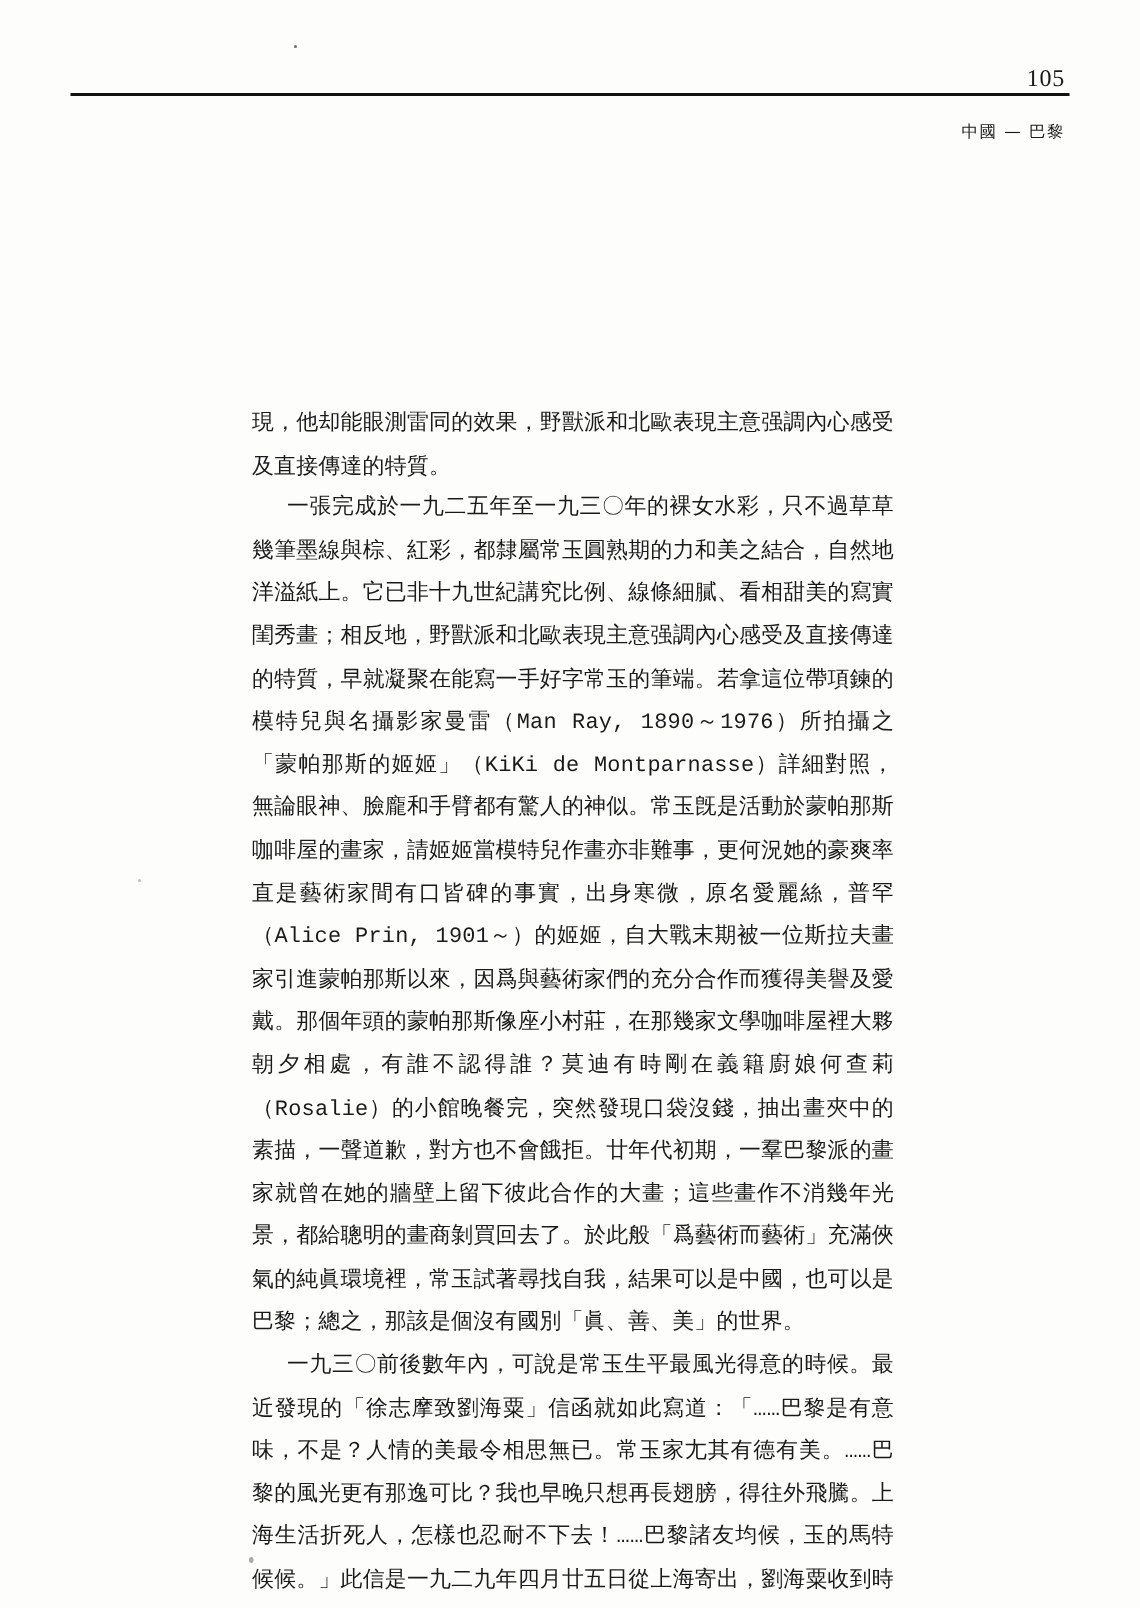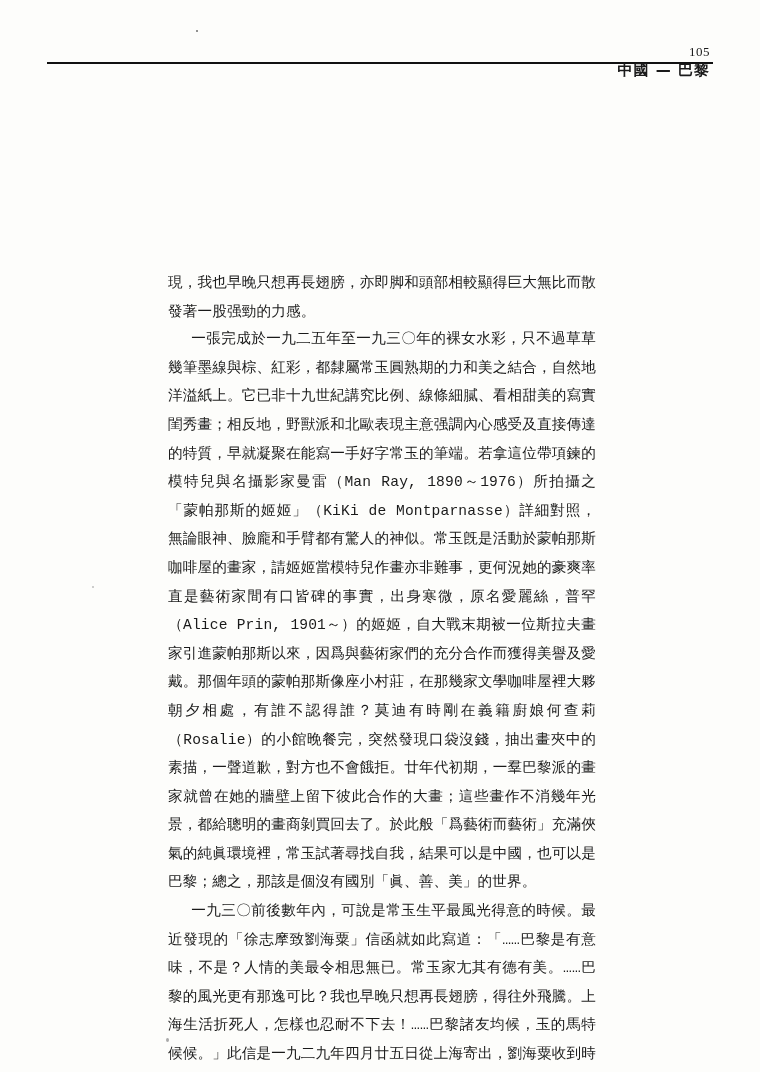--- a/index.html
+++ b/index.html
@@ -13,38 +13,38 @@
     height: 1072px;
     background: #fdfdfb;
     font-family: "DejaVu Serif", "Liberation Serif", serif;
     color: #1a1a1a;
     overflow: hidden;
   }
   .page-number {
     position: absolute;
     top: 44px;
     right: 50px;
-    font-size: 13px;
+    font-size: 16px;
     font-family: "Liberation Serif", serif;
     letter-spacing: 0.5px;
   }
   .header-rule {
     position: absolute;
     top: 62px;
     left: 47px;
     right: 47px;
     height: 2px;
     background: #111;
   }
   .running-head {
     position: absolute;
-    top: 61px;
+    top: 80px;
     right: 50px;
-    font-size: 15px;
-    font-weight: bold;
+    font-size: 11px;
+    font-weight: normal;
     letter-spacing: 1px;
     font-family: "DejaVu Sans", "Liberation Sans", sans-serif;
   }
   .body-text {
     position: absolute;
     top: 268px;
     left: 168px;
     width: 428px;
   }
   .para {
@@ -75,19 +75,19 @@
 
   <div class="speck s1"></div>
   <div class="speck s3"></div>
   <div class="speck s2"></div>
 
   <div class="page-number">105</div>
   <div class="header-rule"></div>
   <div class="running-head">中國 — 巴黎</div>
 
   <div class="body-text">
-    <p class="para">現，我也早晚只想再長翅膀，亦即脚和頭部相較顯得巨大無比而散發著一股强勁的力感。</p>
+    <p class="para">現，他却能眼測雷同的效果，野獸派和北歐表現主意强調內心感受及直接傳達的特質。</p>
     <p class="para indent">一張完成於一九二五年至一九三〇年的裸女水彩，只不過草草幾筆墨線與棕、紅彩，都隸屬常玉圓熟期的力和美之結合，自然地洋溢紙上。它已非十九世紀講究比例、線條細膩、看相甜美的寫實閨秀畫；相反地，野獸派和北歐表現主意强調內心感受及直接傳達的特質，早就凝聚在能寫一手好字常玉的筆端。若拿這位帶項鍊的模特兒與名攝影家曼雷（Man Ray, 1890～1976）所拍攝之「蒙帕那斯的姬姬」（KiKi de Montparnasse）詳細對照，無論眼神、臉龐和手臂都有驚人的神似。常玉旣是活動於蒙帕那斯咖啡屋的畫家，請姬姬當模特兒作畫亦非難事，更何況她的豪爽率直是藝術家間有口皆碑的事實，出身寒微，原名愛麗絲，普罕（Alice Prin, 1901～）的姬姬，自大戰末期被一位斯拉夫畫家引進蒙帕那斯以來，因爲與藝術家們的充分合作而獲得美譽及愛戴。那個年頭的蒙帕那斯像座小村莊，在那幾家文學咖啡屋裡大夥朝夕相處，有誰不認得誰？莫迪有時剛在義籍廚娘何查莉（Rosalie）的小館晚餐完，突然發現口袋沒錢，抽出畫夾中的素描，一聲道歉，對方也不會餓拒。廿年代初期，一羣巴黎派的畫家就曾在她的牆壁上留下彼此合作的大畫；這些畫作不消幾年光景，都給聰明的畫商剝買回去了。於此般「爲藝術而藝術」充滿俠氣的純眞環境裡，常玉試著尋找自我，結果可以是中國，也可以是巴黎；總之，那該是個沒有國別「眞、善、美」的世界。</p>
     <p class="para indent">一九三〇前後數年內，可說是常玉生平最風光得意的時候。最近發現的「徐志摩致劉海粟」信函就如此寫道：「……巴黎是有意味，不是？人情的美最令相思無已。常玉家尢其有德有美。……巴黎的風光更有那逸可比？我也早晚只想再長翅膀，得往外飛騰。上海生活折死人，怎樣也忍耐不下去！……巴黎諸友均候，玉的馬特候候。」此信是一九二九年四月廿五日從上海寄出，劉海粟收到時剛抵達巴黎兩</p>
     <p class="para indent"></p>
   </div>
 
 </div>
 
 </body></html>

